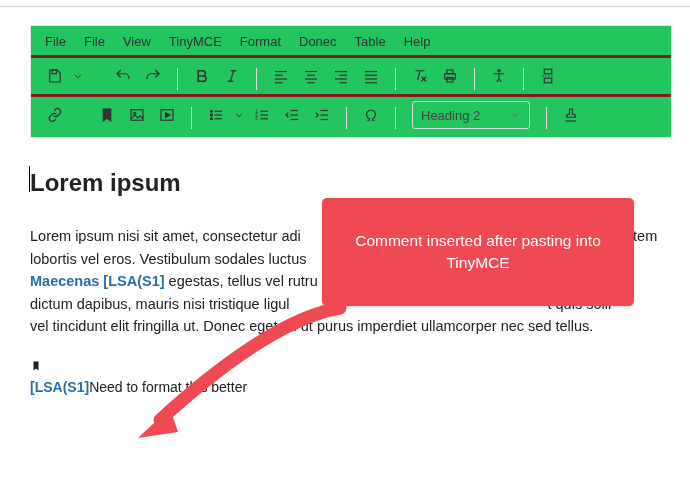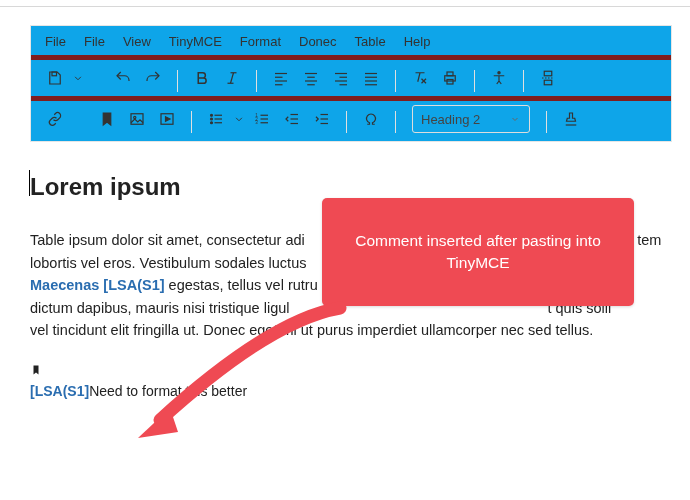--- a/index.html
+++ b/index.html
@@ -8,36 +8,36 @@
     background: #fff;
     width: 690px;
     height: 500px;
     overflow: hidden;
     position: relative;
   }
   .page-rule { border-top: 1px solid #d8d8d8; margin-top: 6px; }
   .editor-shell {
     margin: 18px 18px 0 30px;
     border: 1px solid #e6e6e6;
-    background: #0ea5e9;
+    background: #22c55e;
   }
   .menubar {
     display: flex;
     gap: 18px;
     padding: 8px 14px 6px 14px;
     font-size: 13px;
     color: #333;
   }
   .menubar span { cursor: default; }
   .toolbar {
     display: flex;
     align-items: flex-end;
     padding: 4px 10px 4px 10px;
     gap: 2px;
-    border-top: 5px solid #7f1d1d;
+    border-top: 3px solid #7f1d1d;
   }
   .toolbar.row2 { padding-bottom: 8px; }
   .tbtn {
     width: 28px; height: 28px;
     display: inline-flex; align-items: center; justify-content: center;
     border-radius: 3px;
     color: #333;
     cursor: default;
   }
   .tbtn svg { width: 18px; height: 18px; stroke: #333; fill: none; stroke-width: 1.6; }
@@ -303,21 +303,21 @@
       </span>
   </div>
 </div>
 
 <div class="content">
   <h2>
     <span class="cursor"></span>
     <span>Lorem ipsum</span>
   </h2>
   <p>
-    <span>Table ipsum dolor sit amet, consectetur adi</span><span style="display:inline-block;width:292px"></span><span>t non, tem</span><br>
+    <span>Lorem ipsum nisi sit amet, consectetur adi</span><span style="display:inline-block;width:292px"></span><span>t non, tem</span><br>
     <span>lobortis vel eros. Vestibulum sodales luctus </span><span style="display:inline-block;width:242px"></span><span>a quis dian</span><br>
     <span class="link">Maecenas [LSA(S1]</span><span> egestas, tellus vel rutru</span><span style="display:inline-block;width:244px"></span><span>ique tellus</span><br>
     <span>dictum dapibus, mauris nisi tristique ligul</span><span style="display:inline-block;width:258px"></span><span>t quis solli</span><br>
     <span>vel tincidunt elit fringilla ut. Donec eget mi ut purus imperdiet ullamcorper nec sed tellus.</span>
   </p>
   <div class="comment-line">
     <span class="bm"><svg viewBox="0 0 24 24">
           <path d="M7 3h10v18l-5-4-5 4z"></path>
         </svg></span><br>
     <span class="link">[LSA(S1]</span><span>Need to format this better</span>

